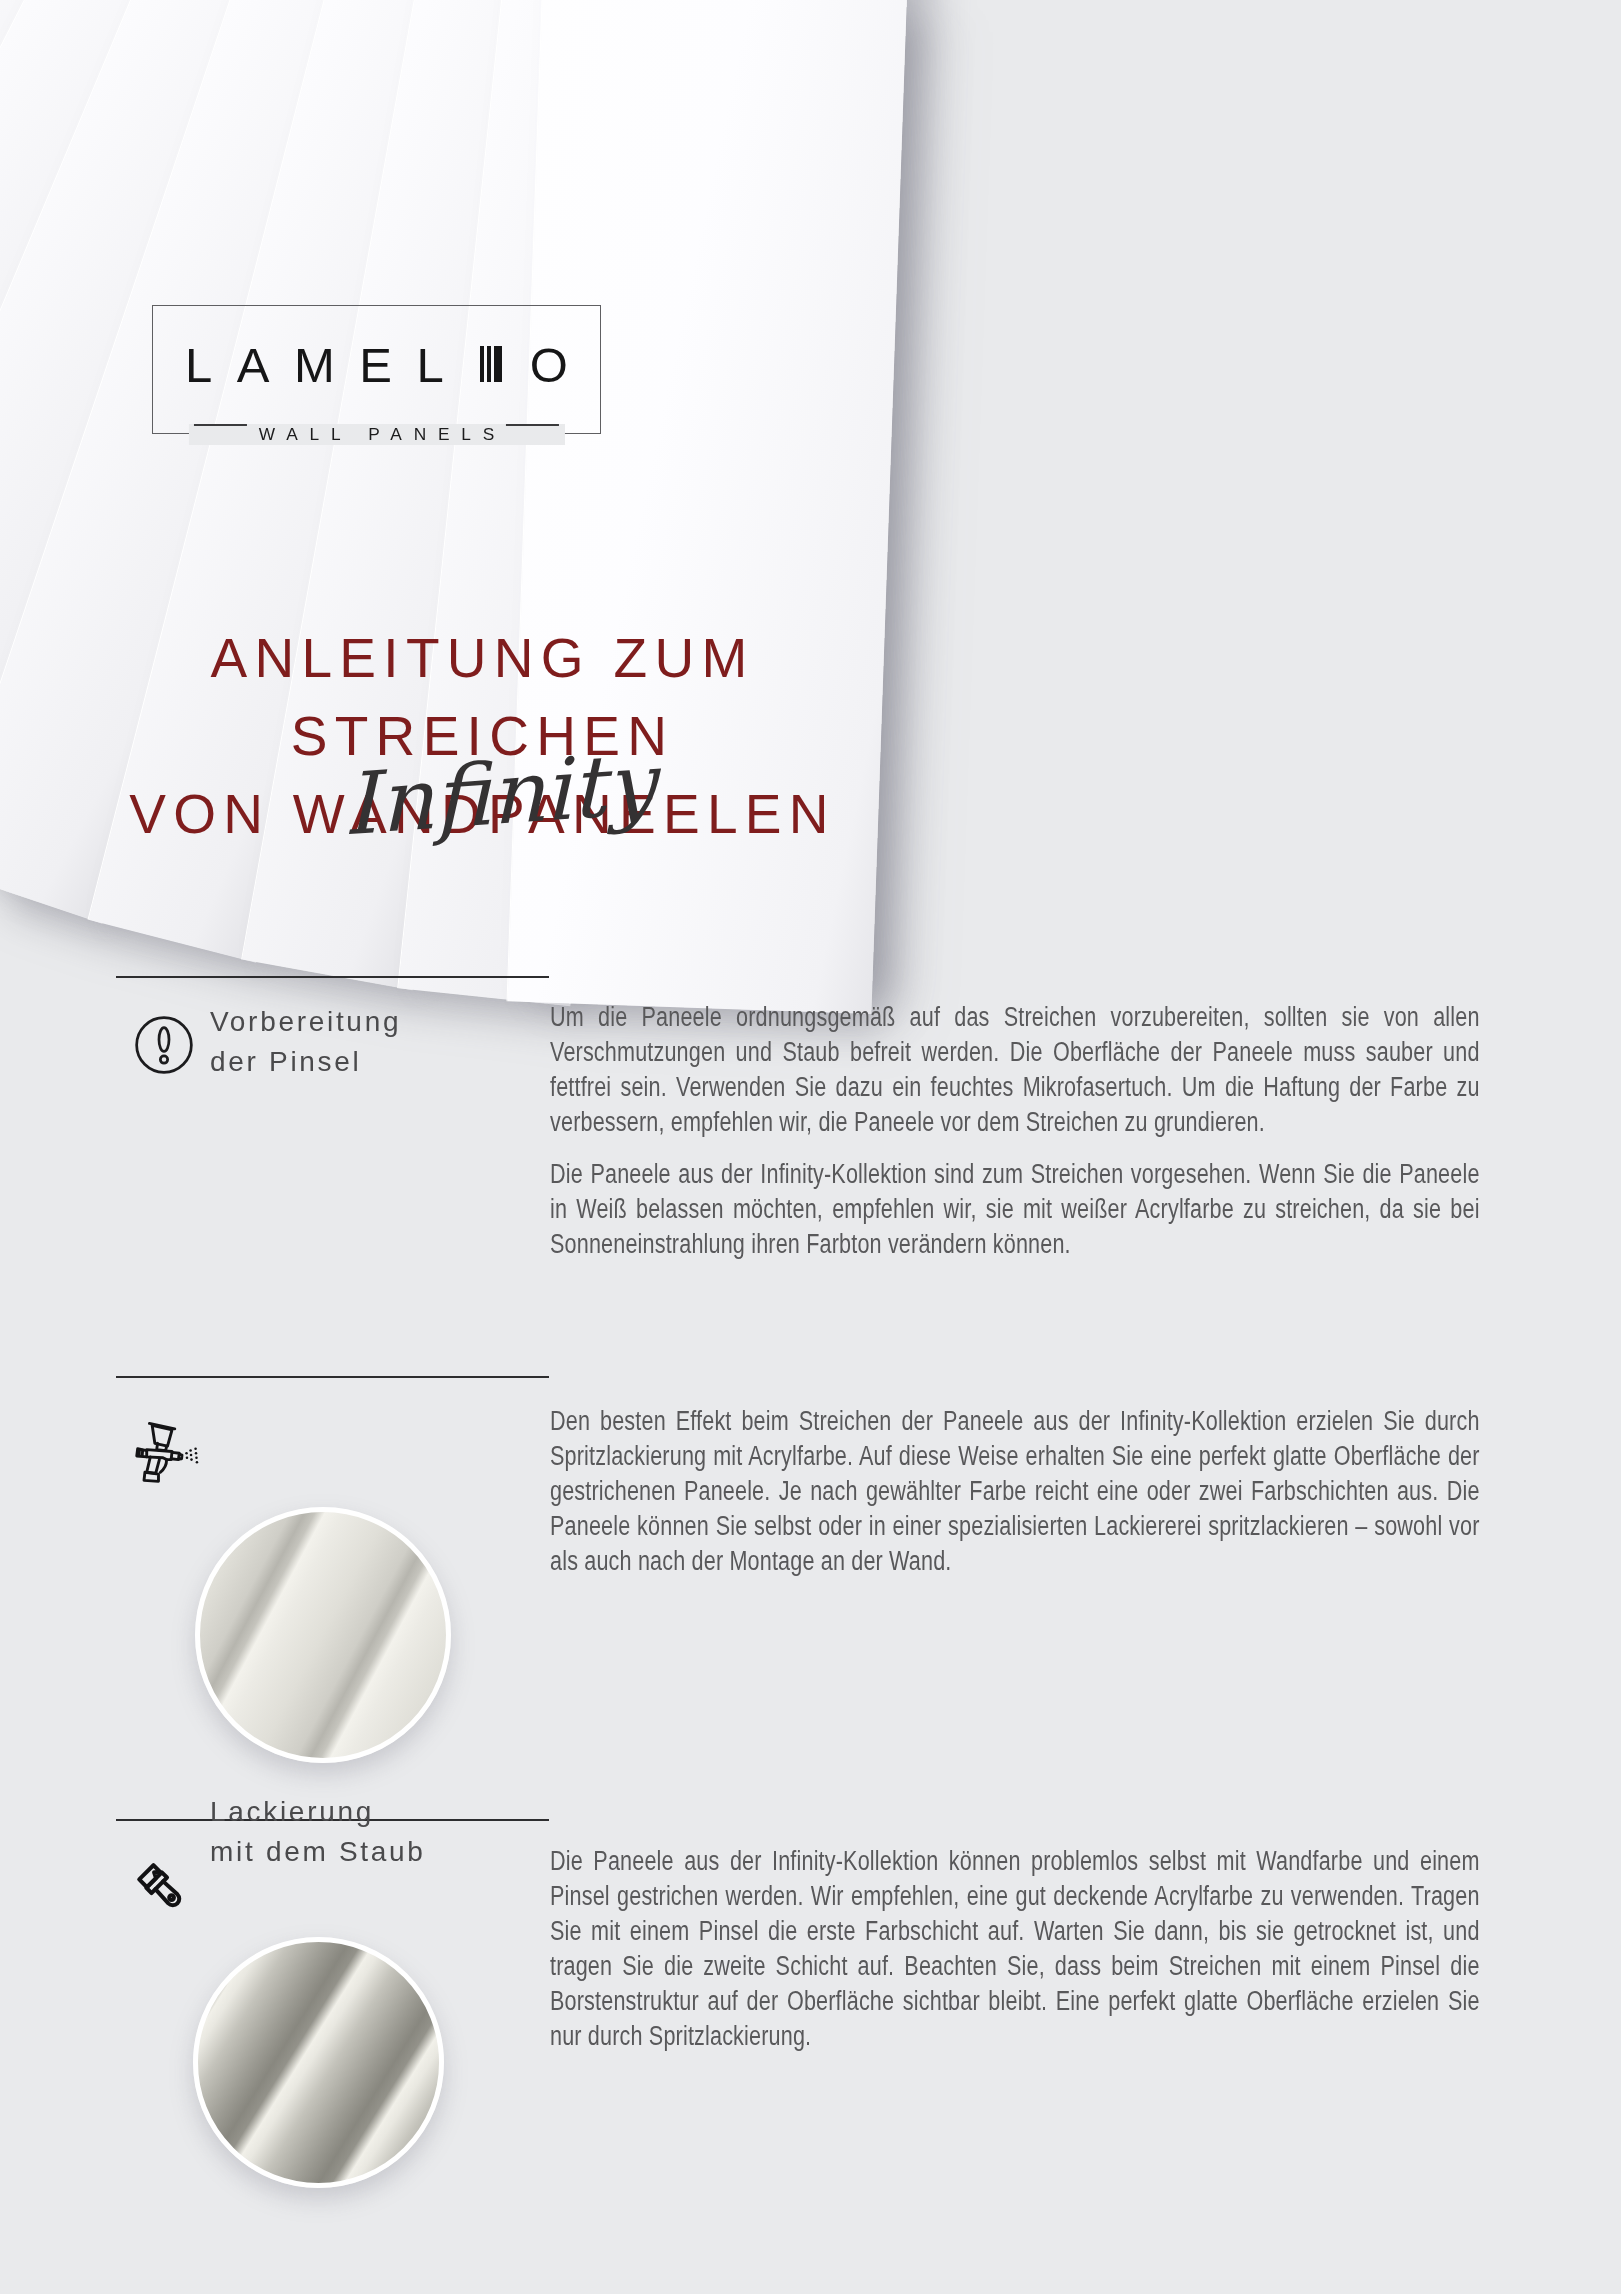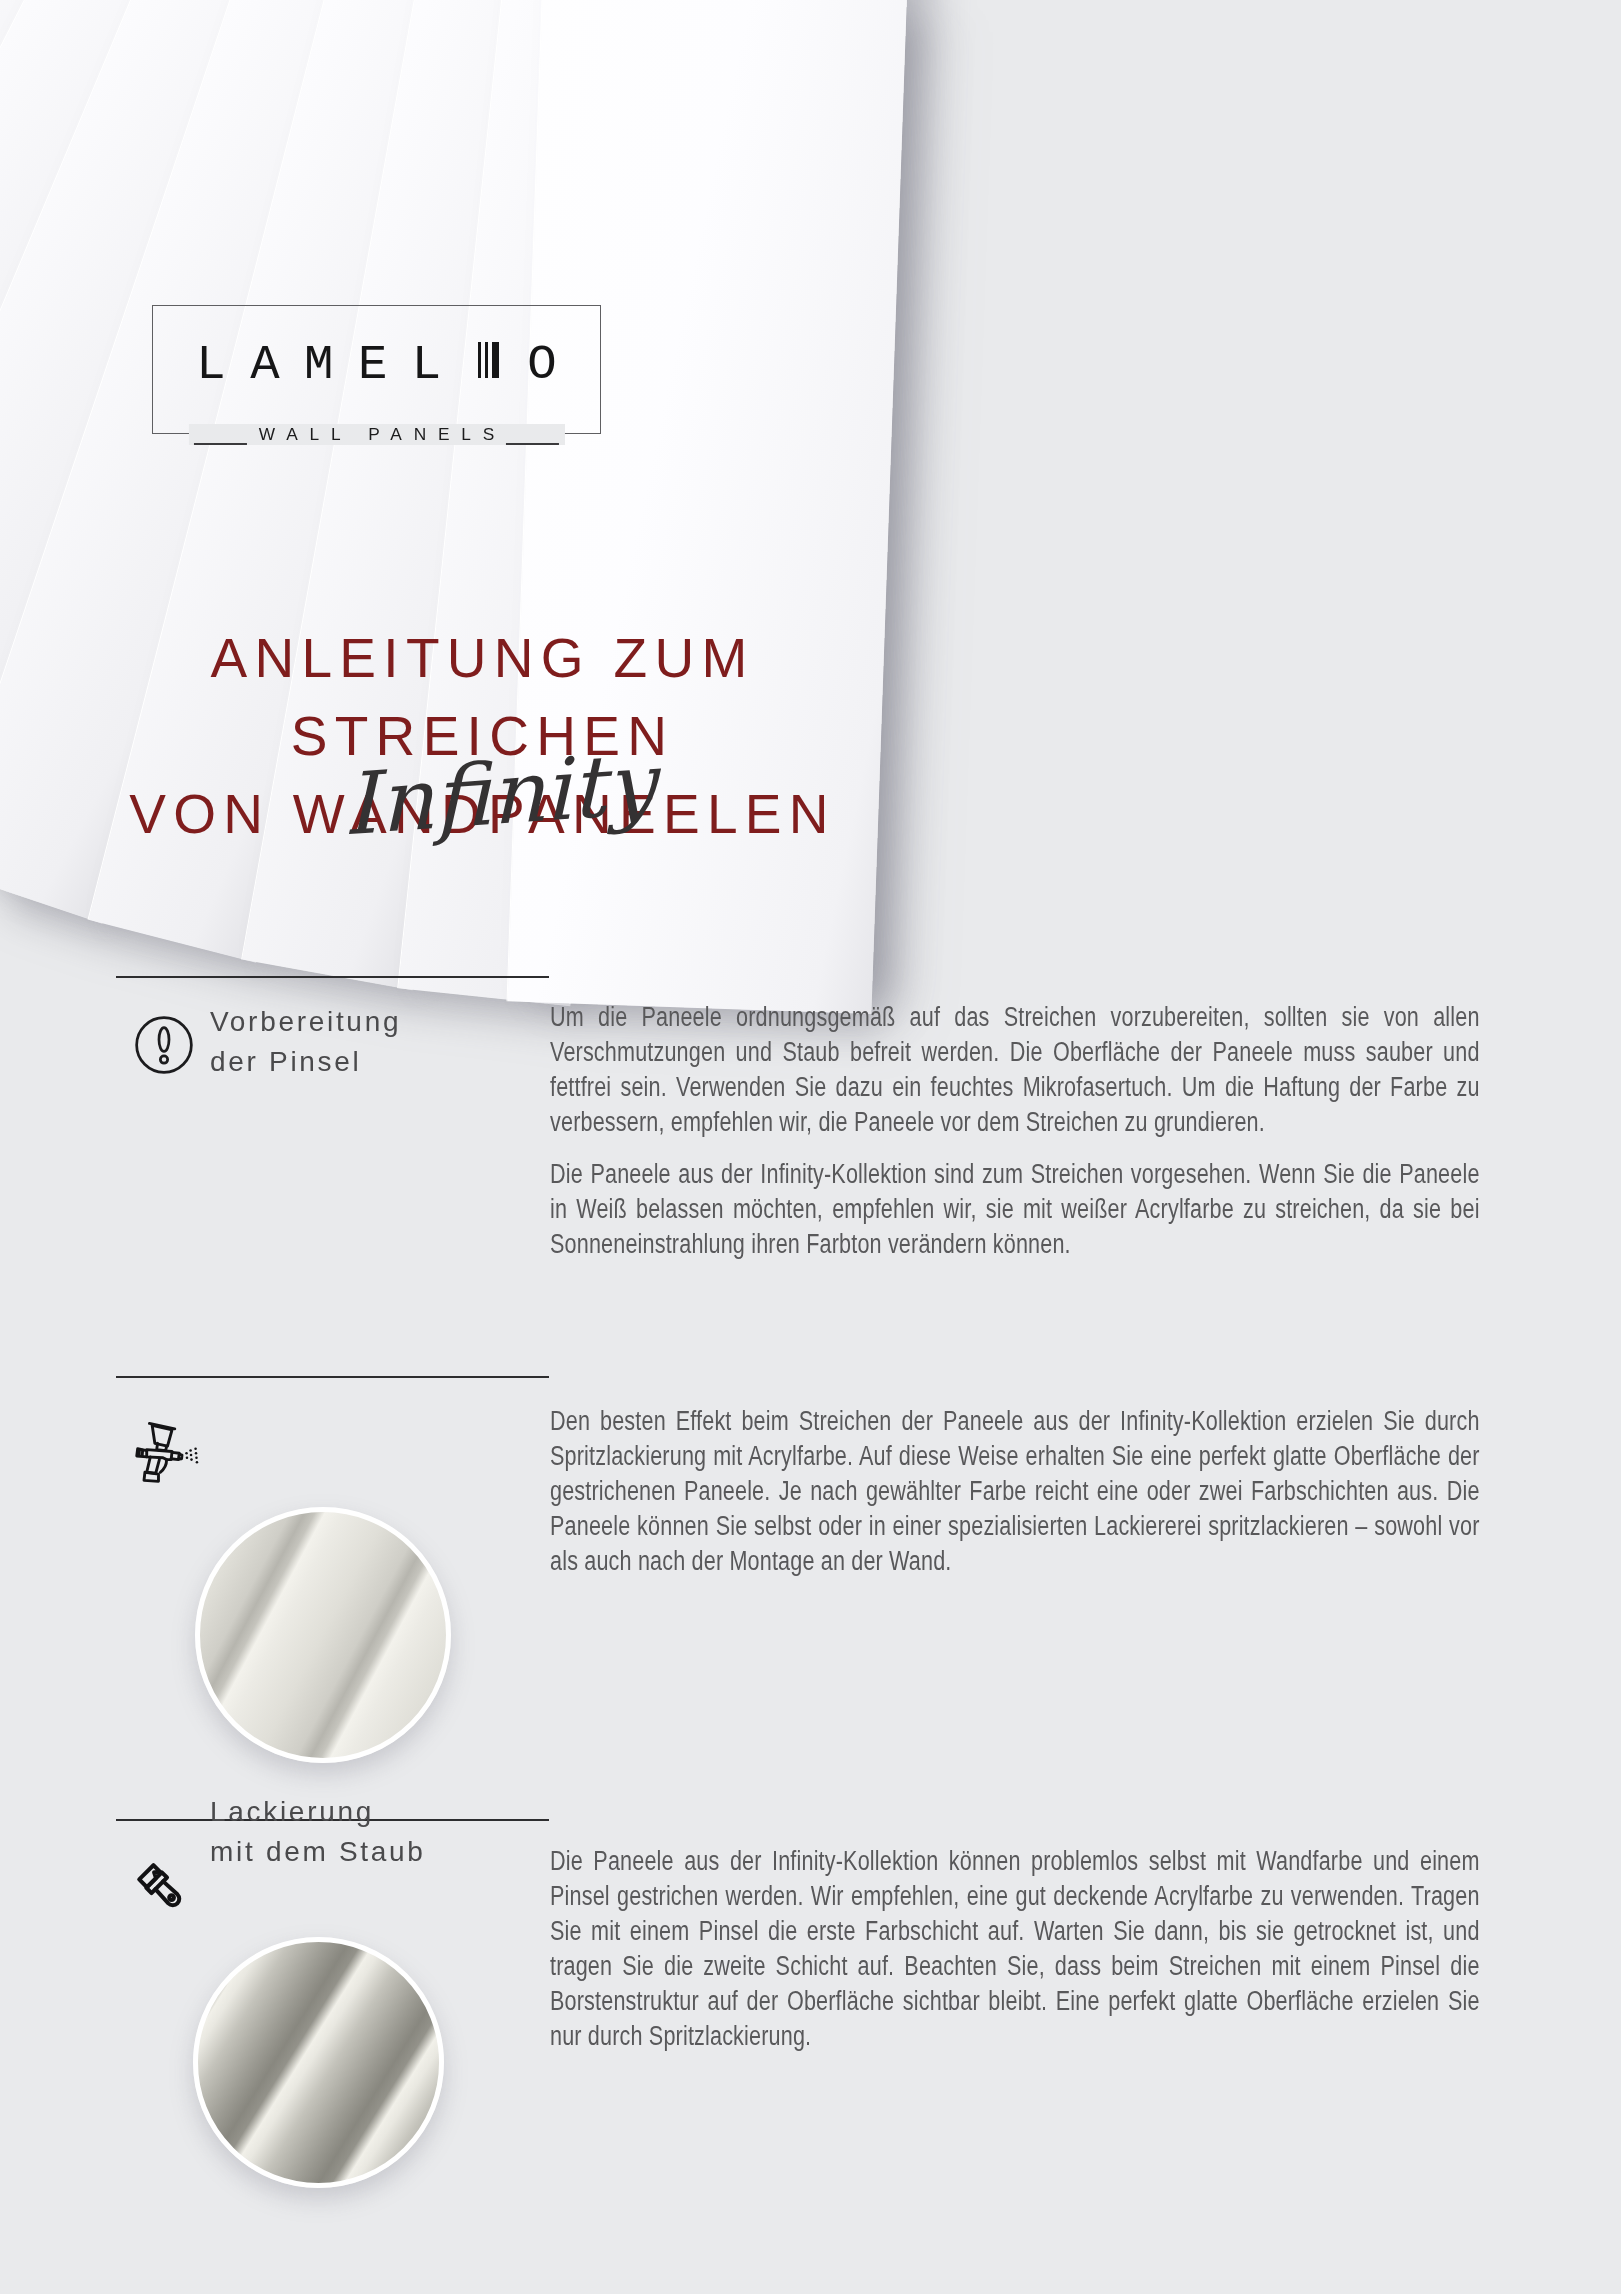--- a/index.html
+++ b/index.html
@@ -28,26 +28,26 @@
   .strip:nth-child(11){transform:rotate(6deg);}
   .strip:nth-child(12){left:582px;width:364px;transform:rotate(2deg);
          background:linear-gradient(100deg,#ffffff 0%,#fdfdff 55%,#f2f2f5 92%,#e6e6ea 100%);
          box-shadow:31px 0 44px -9px rgba(100,100,115,.40);}
 
   
   .logo-box{position:absolute;left:152px;top:305px;width:447px;height:127px;
             border:1.8px solid #5f5f62;}
   .brand{position:absolute;left:0;right:0;top:31px;text-align:center;
          font-size:49px;font-weight:400;color:#161617;letter-spacing:24.5px;
-         white-space:nowrap;text-indent:24.5px;font-family:Liberation Mono, monospace;}
+         white-space:nowrap;text-indent:24.5px;}
   .brand .bars{display:inline-block;height:36px;vertical-align:baseline;margin:0 24.5px 0 -12.7px;}
   .brand .bars i{display:inline-block;background:#161617;height:36px;margin-right:3.6px;}
   .brand .bars i.b1{width:3.6px}.brand .bars i.b2{width:3.6px}.brand .bars i.b3{width:7.3px}
   .logo-sub{position:absolute;left:50%;bottom:-11.8px;transform:translateX(-50%);
-            background:#e9eaec;display:flex;align-items:flex-end;padding:0 5.5px;
+            background:#e9eaec;display:flex;align-items:flex-start;padding:0 5.5px;
             white-space:nowrap;}
   .logo-sub .txt{font-size:17.3px;letter-spacing:11.8px;color:#1c1c1d;text-indent:11.8px;}
   .logo-sub .dash{width:53px;height:1.8px;background:#3a3a3c;}
 
   
   .headline{position:absolute;left:119px;top:619px;width:727px;text-align:center;
             font-size:55px;line-height:78px;letter-spacing:7.3px;color:#7f1d1d;font-weight:400;}
   .script{position:absolute;left:142px;top:744px;width:727px;text-align:center;
           font-family:"DejaVu Serif",serif;font-style:italic;font-size:85px;color:#343233;
           transform:rotate(-4deg) skewX(-6deg);}

